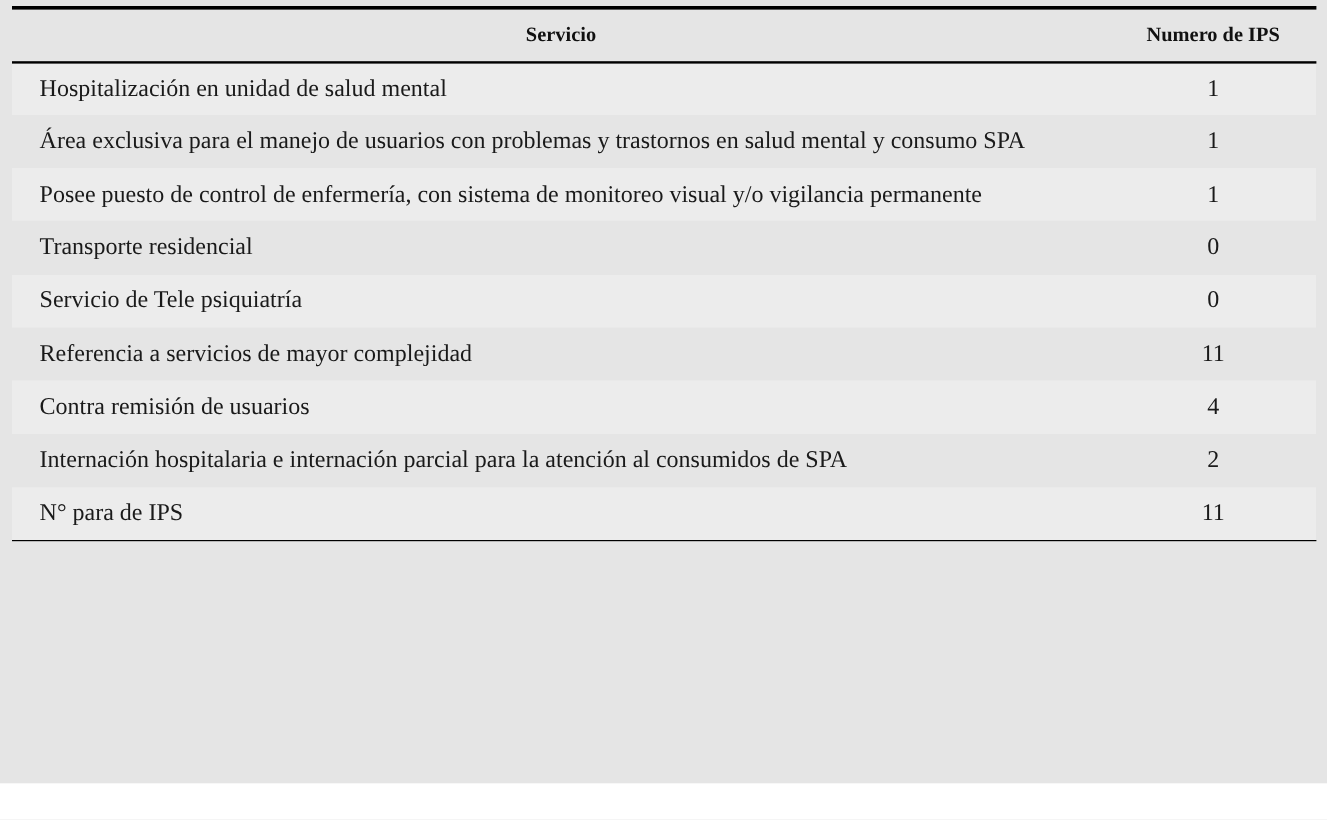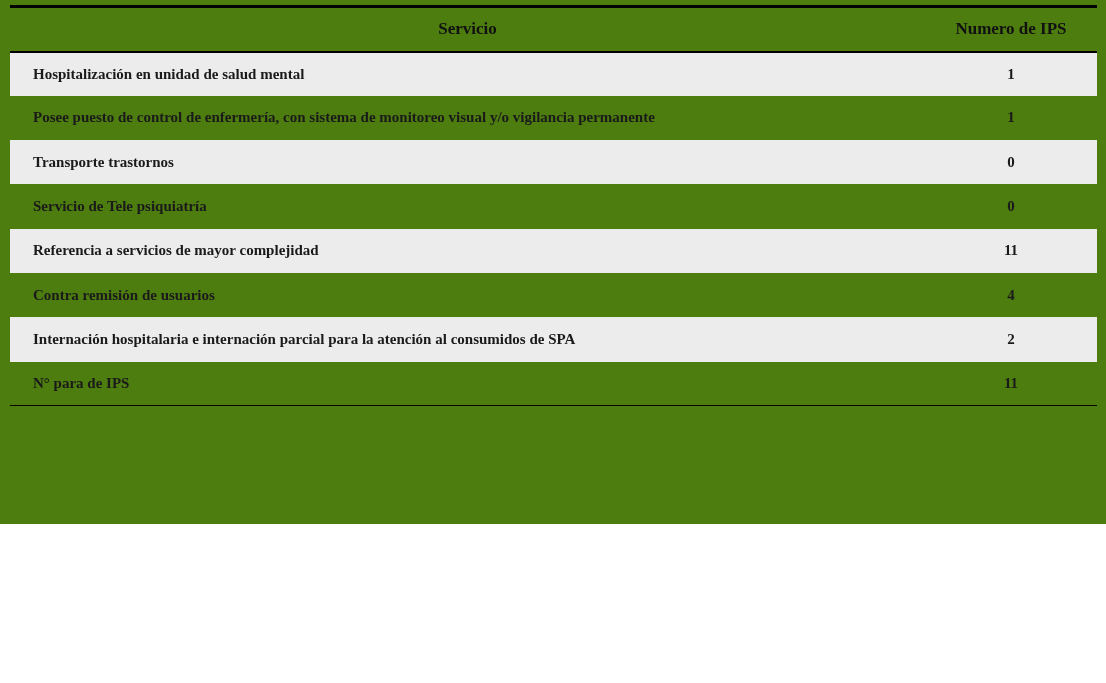--- a/index.html
+++ b/index.html
@@ -3,22 +3,22 @@
 <meta charset="utf-8">
 <style>
   html, body {
     margin: 0;
     padding: 0;
     background: #ffffff;
   }
   .page {
     position: relative;
     width: 1106px;
-    height: 524px;
-    background: #4d7c0f;
+    height: 653px;
+    background: #e5e5e5;
     font-family: "Liberation Serif", "DejaVu Serif", serif;
     overflow: hidden;
   }
   table.ips-table {
     position: absolute;
     left: 10px;
     top: 5px;
     width: 1087px;
     border-collapse: collapse;
     table-layout: fixed;
@@ -38,27 +38,26 @@
   }
   .ips-table th.col-service { width: 915px; }
   .ips-table th.col-count  { width: 172px; }
   .ips-table tbody tr {
     height: 44.3px;
   }
   .ips-table tbody tr:nth-child(odd) {
     background: #ececec;
   }
   .ips-table td {
-    font-size: 15px;
+    font-size: 20px;
     color: #1a1a1a;
     vertical-align: middle;
     padding: 0;
     white-space: nowrap;
     overflow: hidden;
-    font-weight: bold;
   }
   .ips-table td.cell-service {
     text-align: left;
     padding-left: 23px;
   }
   .ips-table td.cell-count {
     text-align: center;
   }
   .ips-table tbody tr:last-child td {
     border-bottom: 1.5px solid #000000;
@@ -74,25 +73,29 @@
         <th class="col-service">Servicio</th>
         <th class="col-count">Numero de IPS</th>
       </tr>
     </thead>
     <tbody>
       <tr>
         <td class="cell-service">Hospitalización en unidad de salud mental</td>
         <td class="cell-count">1</td>
       </tr>
       <tr>
+        <td class="cell-service">Área exclusiva para el manejo de usuarios con problemas y trastornos en salud mental y consumo SPA</td>
+        <td class="cell-count">1</td>
+      </tr>
+      <tr>
         <td class="cell-service">Posee puesto de control de enfermería, con sistema de monitoreo visual y/o vigilancia permanente</td>
         <td class="cell-count">1</td>
       </tr>
       <tr>
-        <td class="cell-service">Transporte trastornos</td>
+        <td class="cell-service">Transporte residencial</td>
         <td class="cell-count">0</td>
       </tr>
       <tr>
         <td class="cell-service">Servicio de Tele psiquiatría</td>
         <td class="cell-count">0</td>
       </tr>
       <tr>
         <td class="cell-service">Referencia a servicios de mayor complejidad</td>
         <td class="cell-count">11</td>
       </tr>

